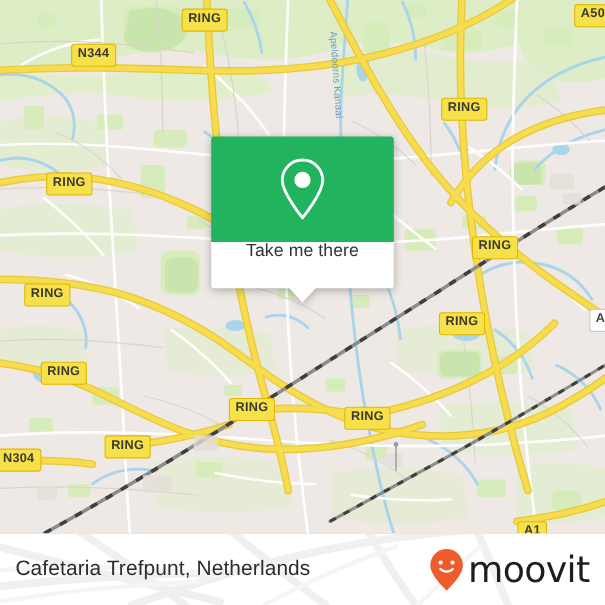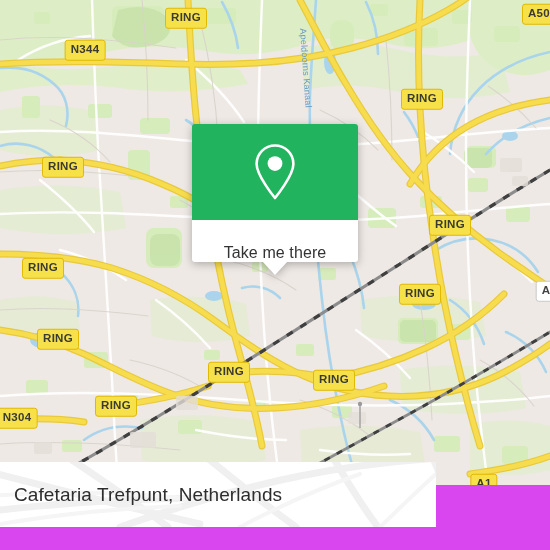--- a/index.html
+++ b/index.html
@@ -81,21 +81,21 @@
     justify-content: center;
     box-sizing: border-box;
   }
   #card-footer {
     position: relative;
     width: 100%;
     height: 42px;
     background: #ffffff;
     border-radius: 0 0 3px 3px;
     display: flex;
-    align-items: flex-end;
+    align-items: flex-start;
     justify-content: center;
     box-sizing: border-box;
   }
   #card-footer-label {
     color: #333333;
     font-size: 16px;
     font-family: "Liberation Sans", sans-serif;
     letter-spacing: 0.1px;
   }
   #card-tail {
@@ -119,22 +119,22 @@
     font-size: 12.5px;
     font-family: "Liberation Sans", sans-serif;
     padding: 4px 8px 4px 10px;
     white-space: nowrap;
     line-height: 1.2;
   }
 
   
   #bottom-bar {
     position: absolute;
-    left: 0; top: 462px;
-    width: 436px; height: 65px;
+    left: 0; top: 485px;
+    width: 550px; height: 65px;
     background: #ffffff;
     overflow: hidden;
   }
   #bottom-watermark {
     position: absolute;
     left: 0; top: 0;
     width: 550px; height: 65px;
     opacity: 1;
   }
   #place-title {
@@ -425,14 +425,23 @@
       <g fill="none" stroke="#f5f5f5" stroke-width="4" stroke-linecap="round">
         <path d="M-10,34 C60,28 130,30 200,38"></path>
         <path d="M240,65 C280,44 320,26 360,12"></path>
         <path d="M0,62 C60,52 120,46 180,44"></path>
         <path d="M380,65 C400,46 418,28 436,12"></path>
       </g>
     </svg>
 
     <div id="place-title">Cafetaria Trefpunt, Netherlands</div>
 
+    <div id="brand-logo">
+      <svg width="32" height="40" viewBox="0 0 32 40">
+        <path d="M16 1.2 C7.8 1.2 1.2 7.8 1.2 16 C1.2 25.4 16 38.8 16 38.8 C16 38.8 30.8 25.4 30.8 16 C30.8 7.8 24.2 1.2 16 1.2 Z" fill="#ee5c2b"></path>
+        <circle cx="10.6" cy="13.4" r="1.9" fill="#ffffff"></circle>
+        <circle cx="21.4" cy="13.4" r="1.9" fill="#ffffff"></circle>
+        <path d="M10.4 19.2 C12.6 22.4 19.4 22.4 21.6 19.2" fill="none" stroke="#ffffff" stroke-width="2.1" stroke-linecap="round"></path>
+      </svg>
+      <span id="brand-wordmark">moovit</span>
+    </div>
   </div>
 </div>
 
 </body></html>

